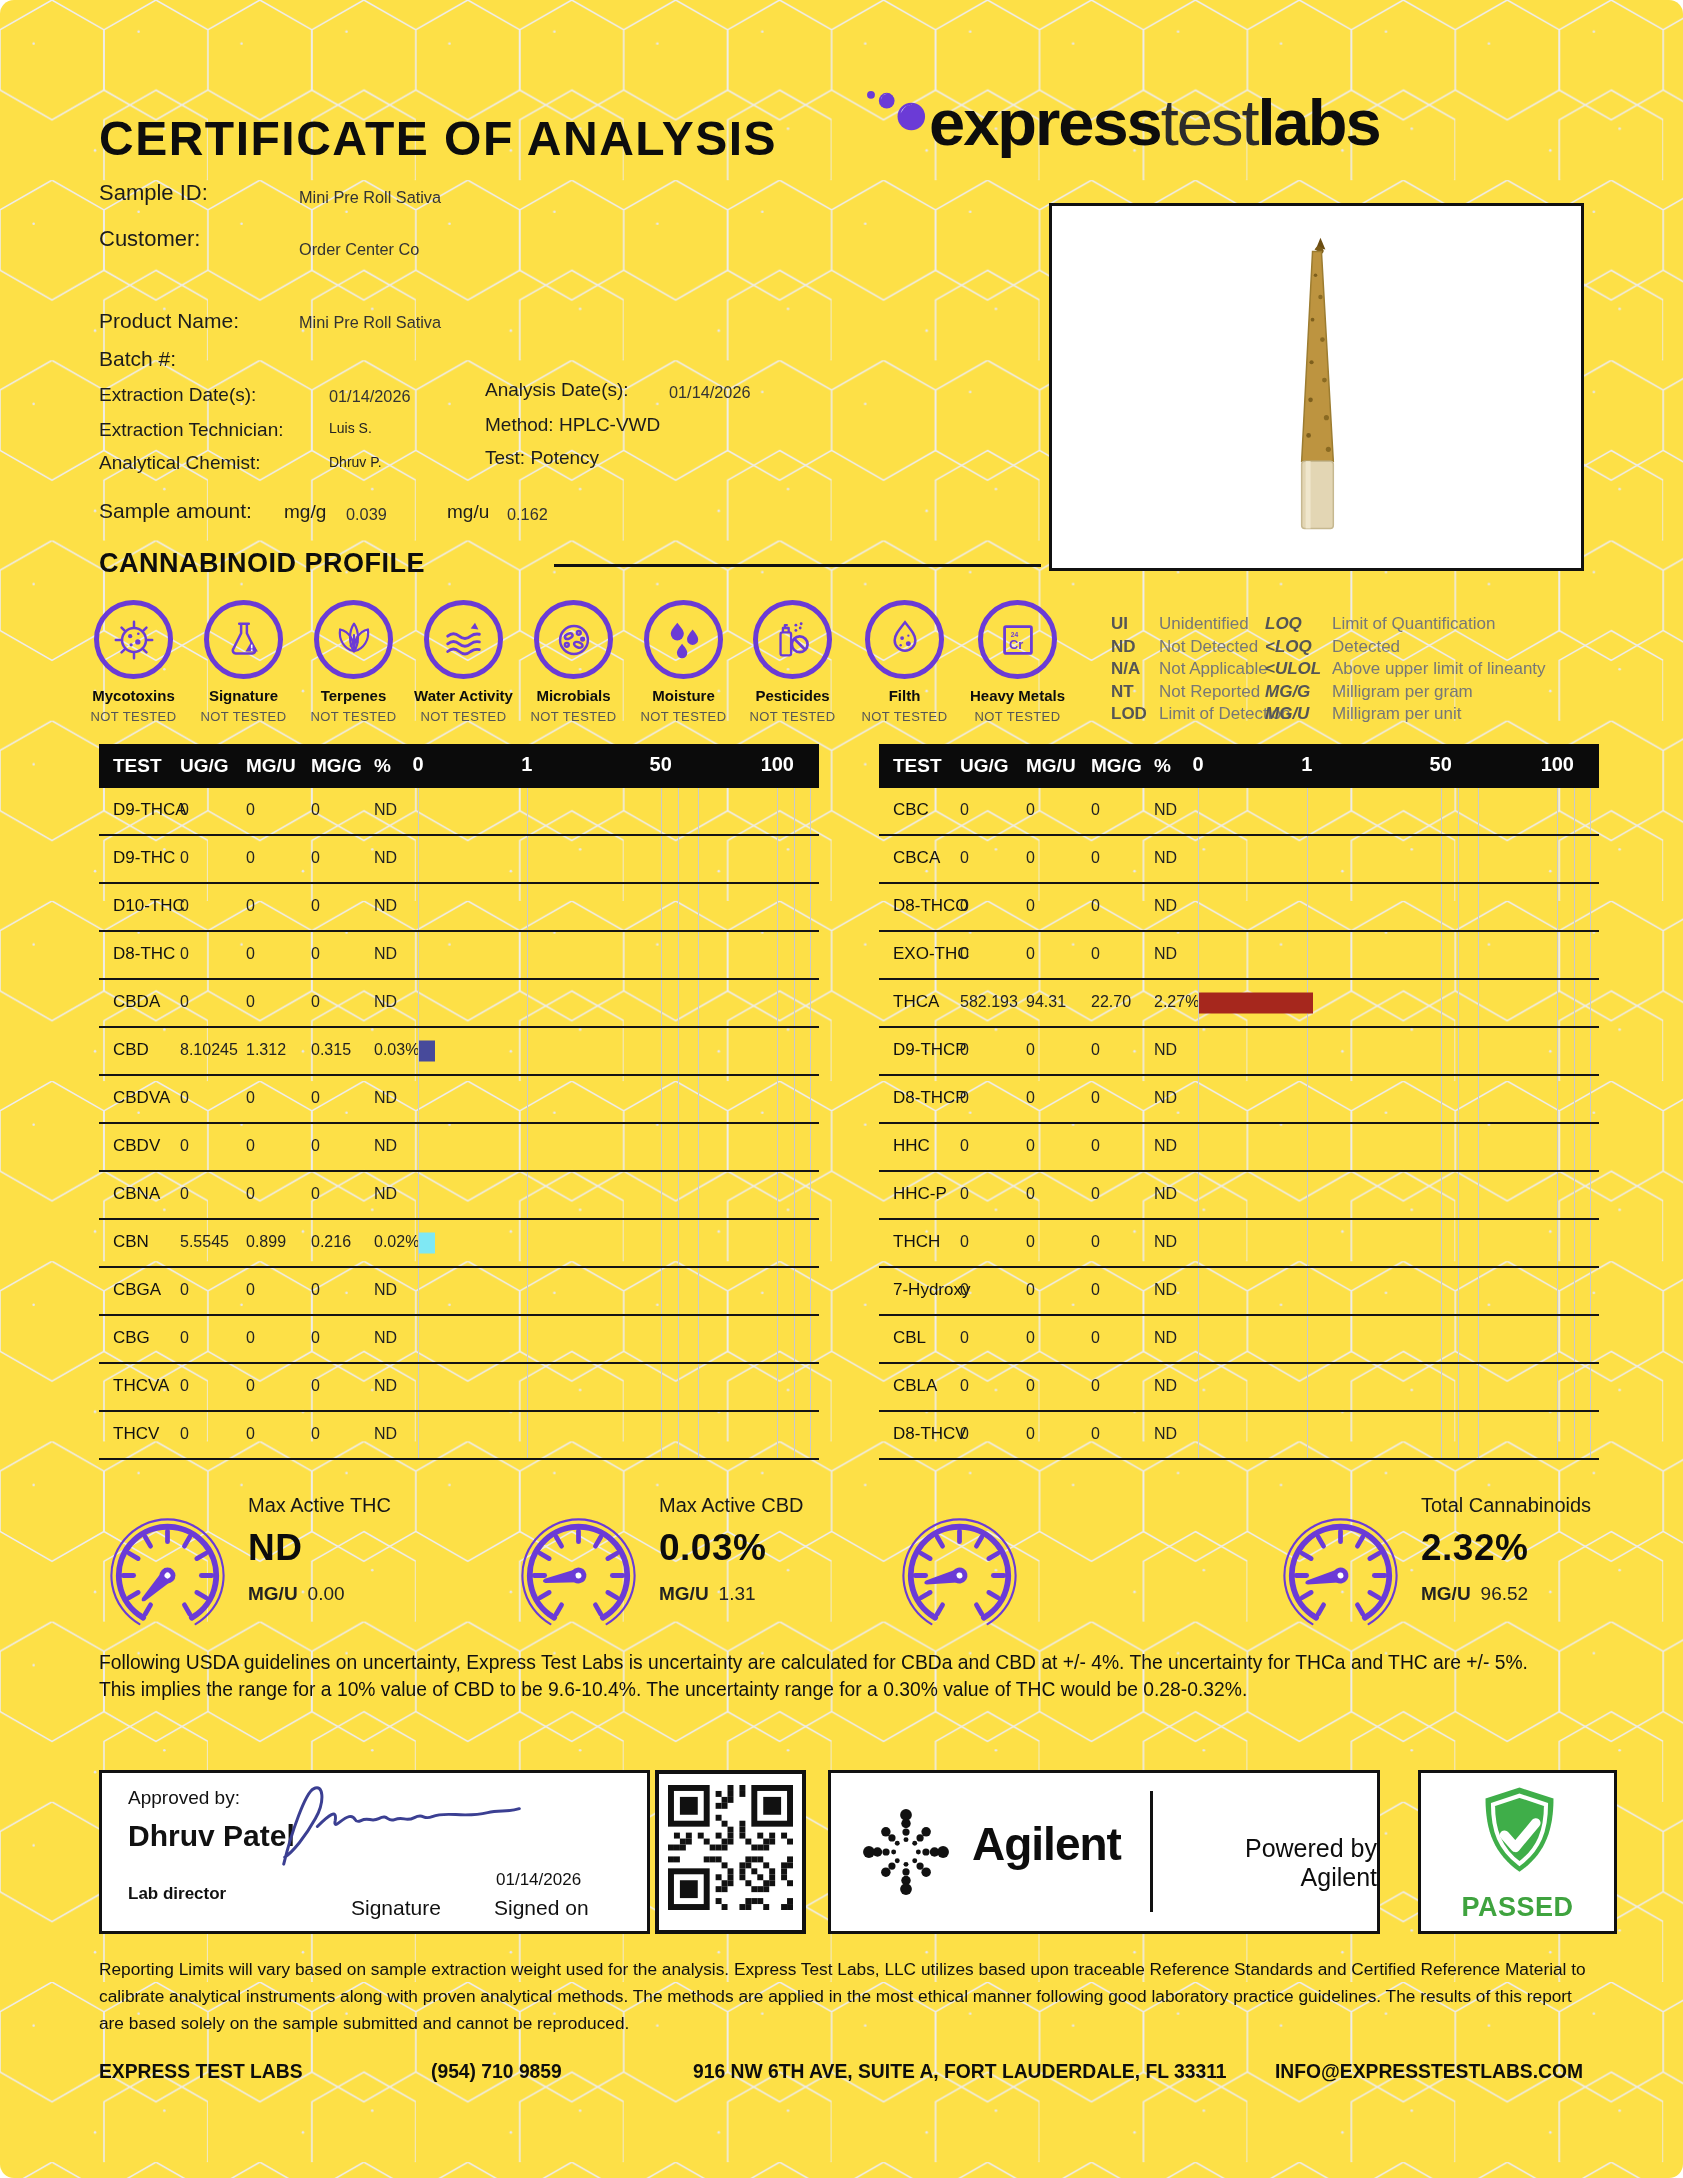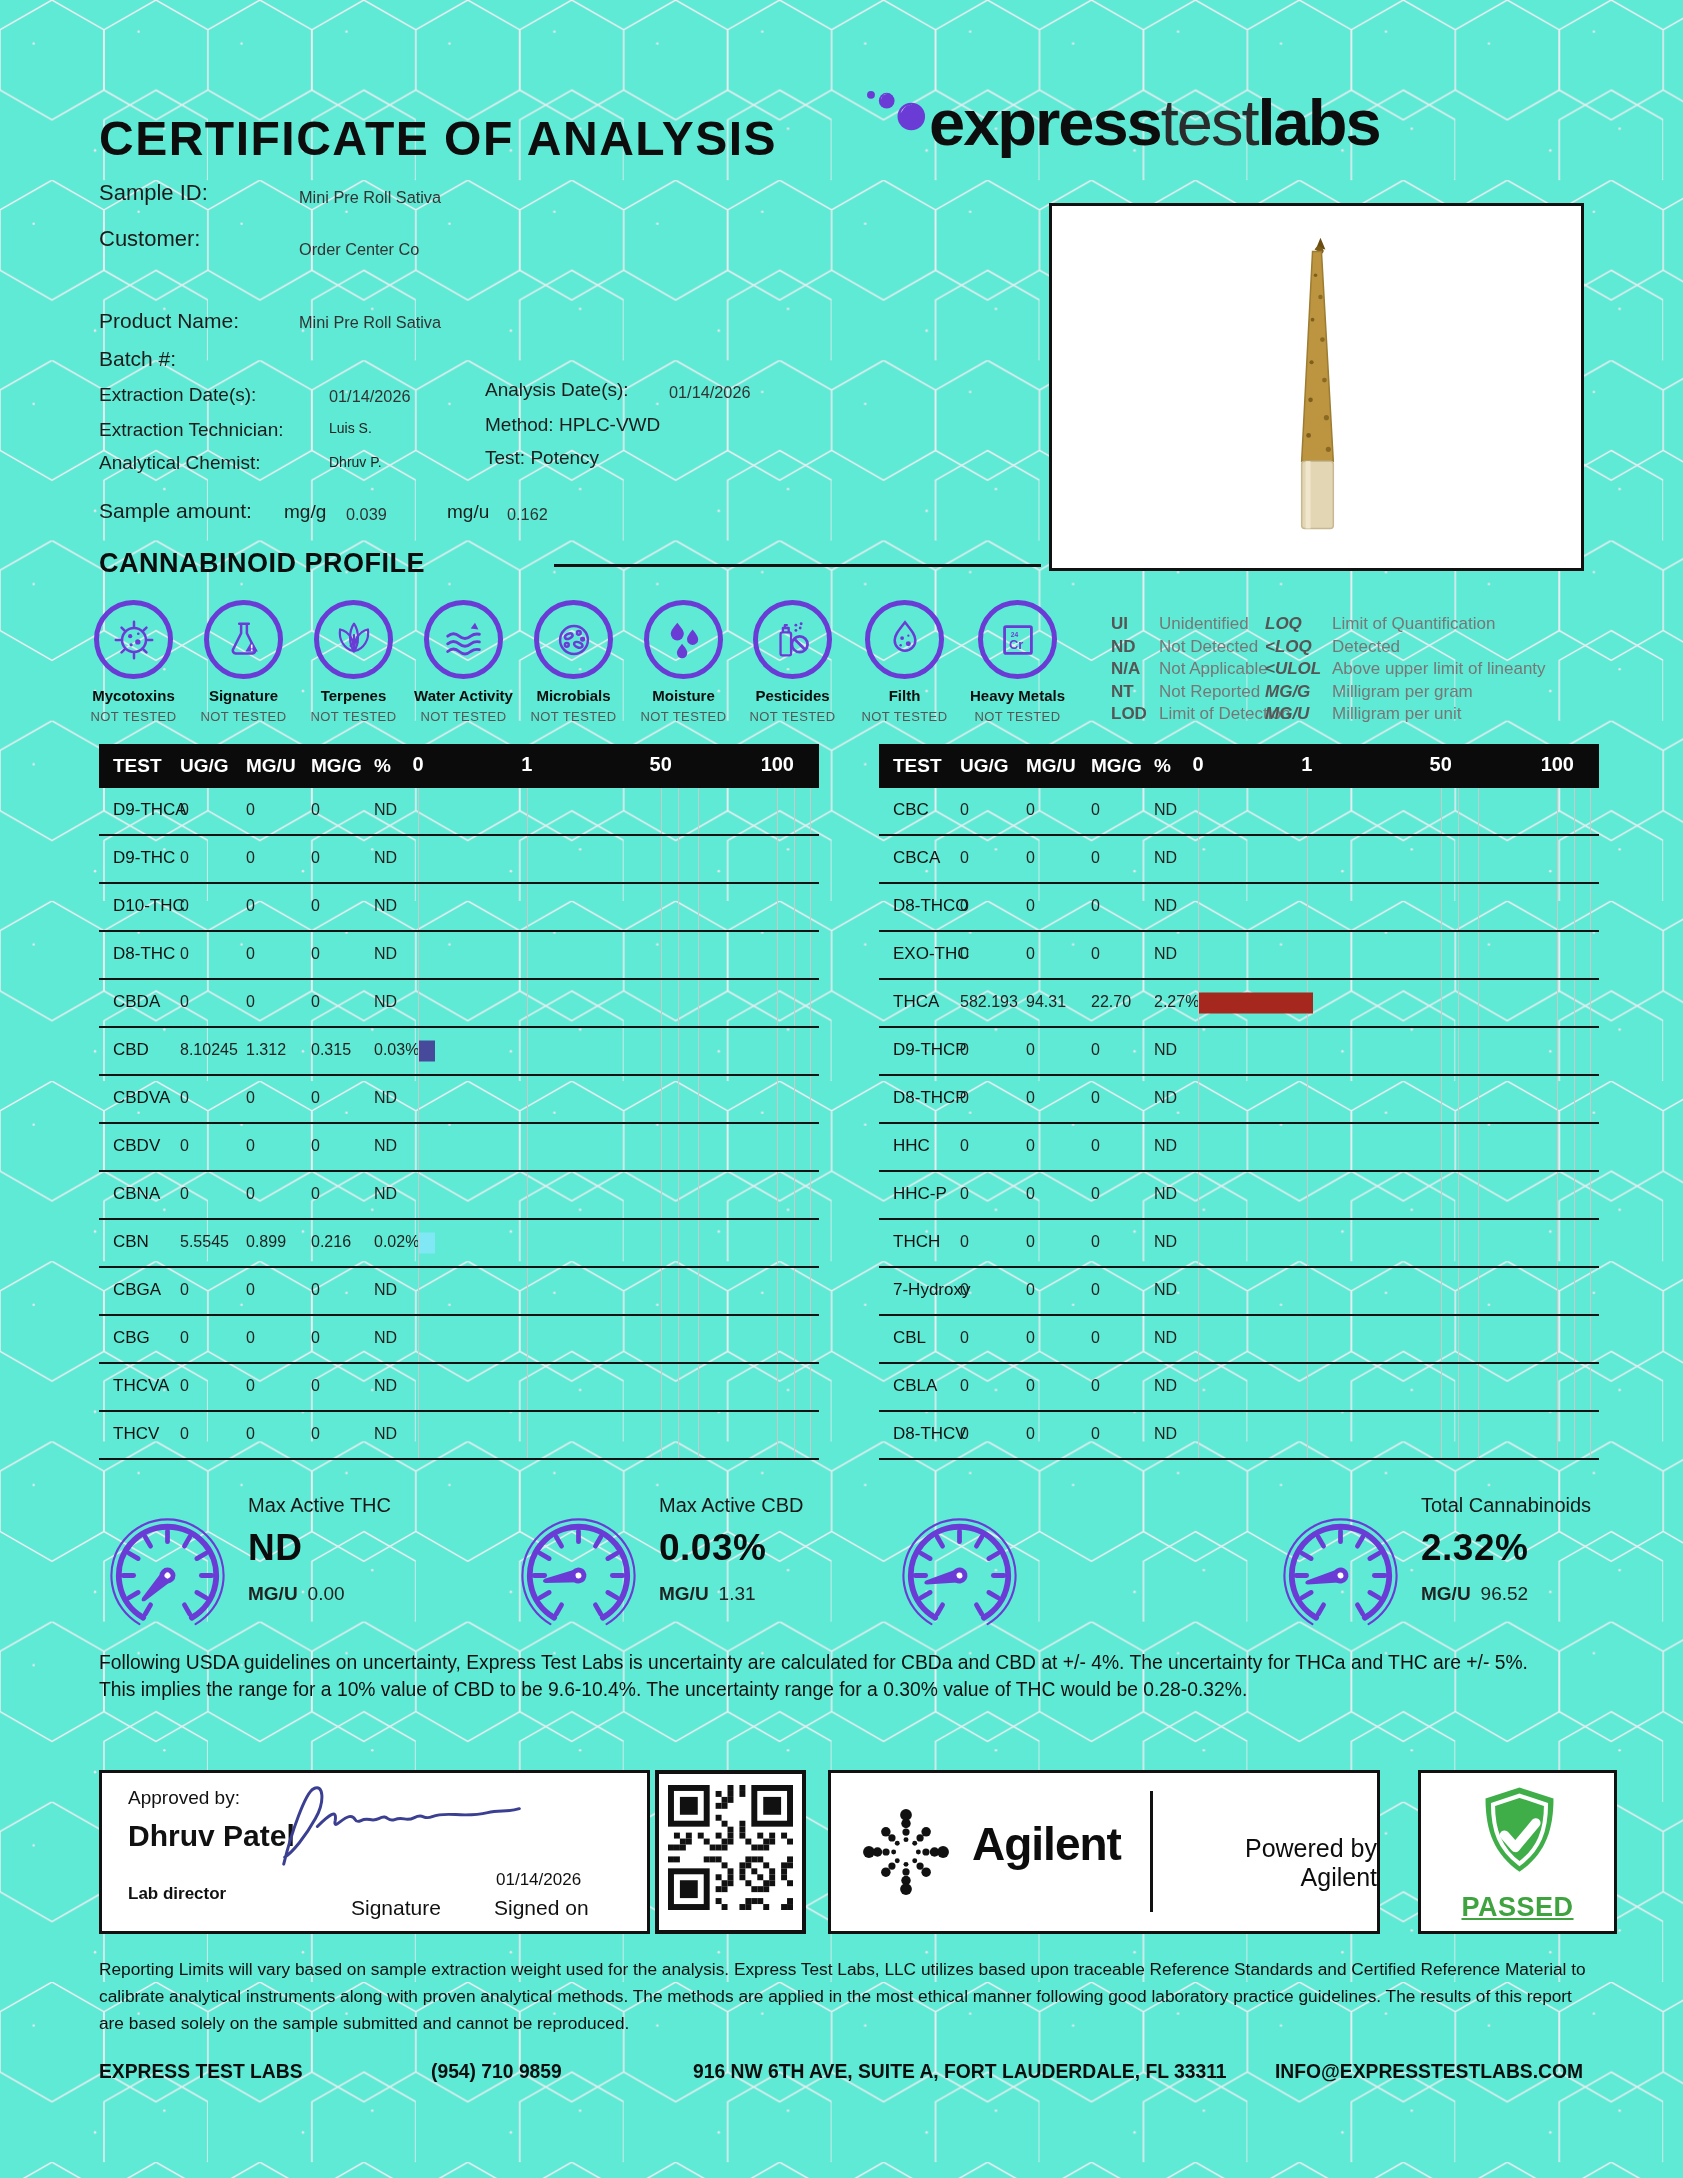--- a/index.html
+++ b/index.html
@@ -1,16 +1,16 @@
 <!DOCTYPE html>
 <html><head>
 <meta charset="utf-8">
 <style>
   html,body{margin:0;padding:0;background:#fff;font-family:"Liberation Sans",sans-serif;color:#111;}
-  .page{position:relative;width:1683px;height:2178px;background:#5eead4;overflow:hidden;}
+  .page{position:relative;width:1683px;height:2178px;background:#fde047;overflow:hidden;border-radius:14px;}
   .bg{position:absolute;left:0;top:0;z-index:0;}
   .abs{position:absolute;z-index:2;}
   
   .coa-title{font-size:48px;font-weight:bold;letter-spacing:1.5px;color:#0d0d0d;}
   .logo{font-size:65px;letter-spacing:-2px;white-space:nowrap;text-align:center;}
   .logo .lx{font-weight:bold;color:#0d0d0d;}
   .logo .lt{font-weight:normal;color:#2b2b2b;}
   
   .lbl{font-size:21px;color:#1c1c1c;}
   .lbl-sm{font-size:19px;color:#1c1c1c;}
@@ -59,21 +59,21 @@
   .bbox{position:absolute;top:1770px;height:164px;border:3.5px solid #111;background:#fff;z-index:2;box-sizing:border-box;}
   .approved-lbl{position:absolute;left:26px;top:14px;font-size:19px;}
   .approver-name{position:absolute;left:26px;top:46px;font-size:30px;font-weight:bold;}
   .approver-role{position:absolute;left:26px;top:111px;font-size:17px;font-weight:bold;}
   .sig-label{position:absolute;left:249px;top:123px;font-size:21px;}
   .sig-date{position:absolute;left:394px;top:97px;font-size:17px;}
   .signed-on{position:absolute;left:392px;top:123px;font-size:21px;}
   .agilent-brand{position:absolute;left:141px;top:44px;font-size:46px;font-weight:bold;letter-spacing:-1px;color:#0d0d0d;}
   .agilent-divider{position:absolute;left:319px;top:18px;width:3px;height:121px;background:#111;}
   .powered-by{position:absolute;left:348px;top:61px;font-size:25px;color:#0d0d0d;text-align:right;}
-  .passed-label{position:absolute;left:0;top:119px;width:100%;text-align:center;font-size:27px;font-weight:bold;color:#3fa33f;letter-spacing:0.5px;text-decoration:underline;}
+  .passed-label{position:absolute;left:0;top:119px;width:100%;text-align:center;font-size:27px;font-weight:bold;color:#3fa33f;letter-spacing:0.5px;}
   .contact{font-size:19.3px;font-weight:bold;white-space:nowrap;color:#0d0d0d;}
 </style>
 </head>
 <body>
 
 <div class="page">
 
   <svg class="bg" width="1683" height="2178" viewBox="0 0 1700 2200">
     <defs>
       <pattern id="hexpat" width="210" height="182" patternUnits="userSpaceOnUse">

